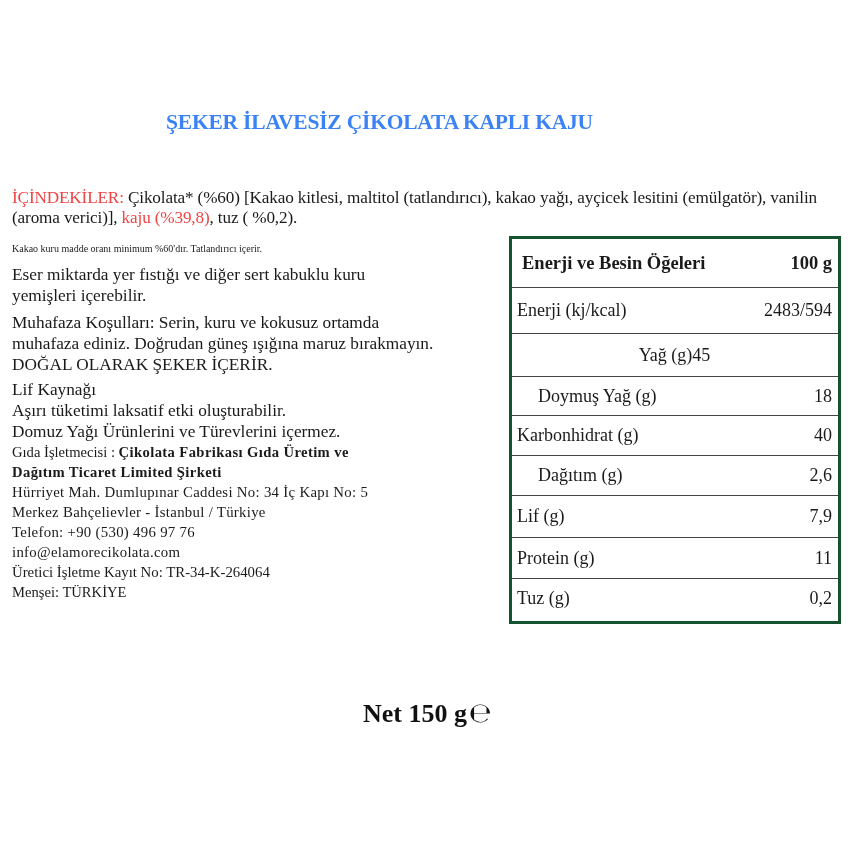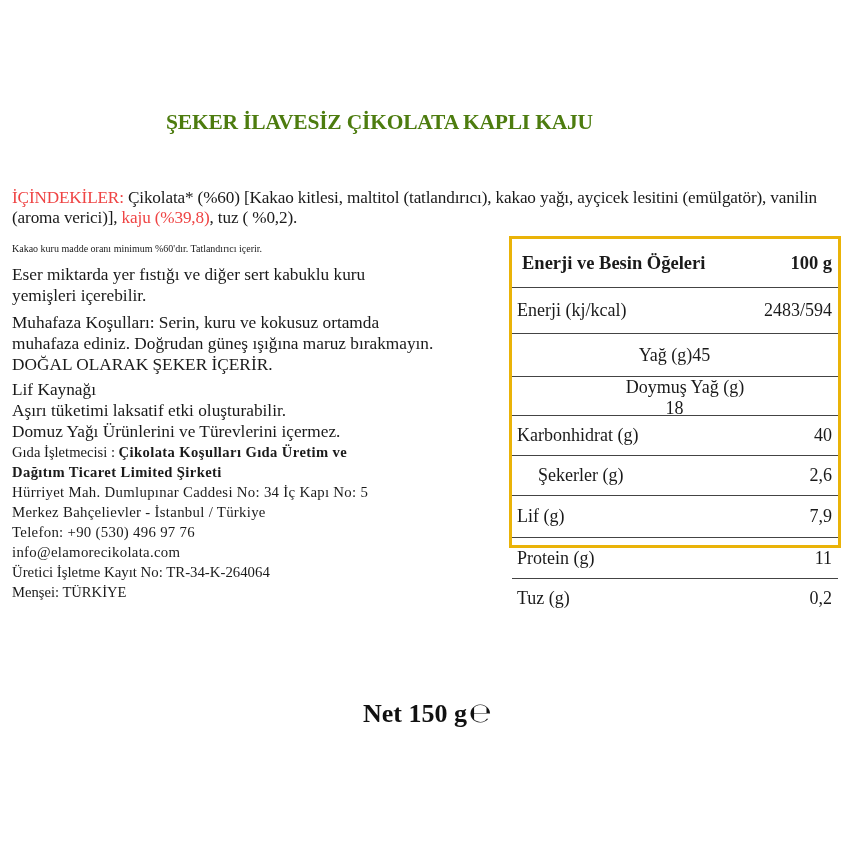--- a/index.html
+++ b/index.html
@@ -17,21 +17,21 @@
     }
     .title {
       position: absolute;
       left: 0;
       width: 759px;
       top: 110px;
       text-align: center;
       font-weight: bold;
       font-size: 21.5px;
       letter-spacing: -0.2px;
-      color: #4d7c0f;
+      color: #3b82f6;
     }
     .ingredients {
       position: absolute;
       left: 12px;
       top: 188px;
       width: 835px;
       font-size: 17.2px;
       line-height: 20px;
       letter-spacing: -0.15px;
       color: #1a1a1a;
@@ -47,22 +47,22 @@
     .line { display: block; white-space: nowrap; }
     .small { font-size: 10px; line-height: 20px; }
     .med { font-size: 17.3px; line-height: 21px; }
     .bold-inline { font-weight: bold; letter-spacing: 0.4px; }
 
     .nut-table {
       position: absolute;
       left: 509px;
       top: 236px;
       width: 332px;
-      height: 312px;
-      border: 3px solid #eab308;
+      height: 388px;
+      border: 3px solid #14532d;
       box-sizing: border-box;
       border-collapse: collapse;
     }
     .nut-row {
       position: absolute;
       left: 0;
       right: 0;
       border-bottom: 1.5px solid #444;
       box-sizing: border-box;
       display: flex;
@@ -103,21 +103,21 @@
 <div class="left-col">
   <span class="line small" style="margin-bottom:5px;">Kakao kuru madde oranı minimum %60'dır. Tatlandırıcı içerir.</span>
   <span class="line med">Eser miktarda yer fıstığı ve diğer sert kabuklu kuru</span>
   <span class="line med" style="margin-bottom:6px;">yemişleri içerebilir.</span>
   <span class="line med">Muhafaza Koşulları: Serin, kuru ve kokusuz ortamda</span>
   <span class="line med" style="">muhafaza ediniz. Doğrudan güneş ışığına maruz bırakmayın.</span>
   <span class="line med" style="margin-bottom:4px;">DOĞAL OLARAK ŞEKER İÇERİR.</span>
   <span class="line med">Lif Kaynağı</span>
   <span class="line med">Aşırı tüketimi laksatif etki oluşturabilir.</span>
   <span class="line med">Domuz Yağı Ürünlerini ve Türevlerini içermez.</span>
-  <span class="line small" style="font-size:14.6px;"><span>Gıda İşletmecisi : </span><span class="bold-inline">Çikolata Koşulları Gıda Üretim ve</span></span>
+  <span class="line small" style="font-size:14.6px;"><span>Gıda İşletmecisi : </span><span class="bold-inline">Çikolata Fabrikası Gıda Üretim ve</span></span>
   <span class="line small bold-inline" style="font-size:14.6px;">Dağıtım Ticaret Limited Şirketi</span>
   <span class="line small" style="font-size:14.8px; letter-spacing:0.3px;">Hürriyet Mah. Dumlupınar Caddesi No: 34 İç Kapı No: 5</span>
   <span class="line small" style="font-size:14.8px; letter-spacing:0.3px;">Merkez Bahçelievler - İstanbul / Türkiye</span>
   <span class="line small" style="font-size:14.8px; letter-spacing:0.3px;">Telefon: +90 (530) 496 97 76</span>
   <span class="line small" style="font-size:14.8px; letter-spacing:0.3px;">info@elamorecikolata.com</span>
   <span class="line small" style="font-size:14.8px;">Üretici İşletme Kayıt No: TR-34-K-264064</span>
   <span class="line small" style="font-size:14.6px;">Menşei: TÜRKİYE</span>
 </div>
 
 <div class="nut-table">
@@ -126,30 +126,30 @@
     <span>100 g</span>
   </div>
   <div class="nut-row" style="top:49px; height:46px;">
     <span class="label">Enerji (kj/kcal)</span>
     <span class="value">2483/594</span>
   </div>
   <div class="nut-row" style="top:95px; height:43px;justify-content:center;">
     <span class="label">Yağ (g)</span>
     <span class="value">45</span>
   </div>
-  <div class="nut-row" style="top:138px; height:39px;flex-direction:column;">
+  <div class="nut-row" style="top:138px; height:39px;">
     <span class="label indent">Doymuş Yağ (g)</span>
     <span class="value">18</span>
   </div>
   <div class="nut-row" style="top:177px; height:40px;">
     <span class="label">Karbonhidrat (g)</span>
     <span class="value">40</span>
   </div>
   <div class="nut-row" style="top:217px; height:40px;">
-    <span class="label indent">Şekerler (g)</span>
+    <span class="label indent">Dağıtım (g)</span>
     <span class="value">2,6</span>
   </div>
   <div class="nut-row" style="top:257px; height:42px;">
     <span class="label">Lif (g)</span>
     <span class="value">7,9</span>
   </div>
   <div class="nut-row" style="top:299px; height:41px;">
     <span class="label">Protein (g)</span>
     <span class="value">11</span>
   </div>

